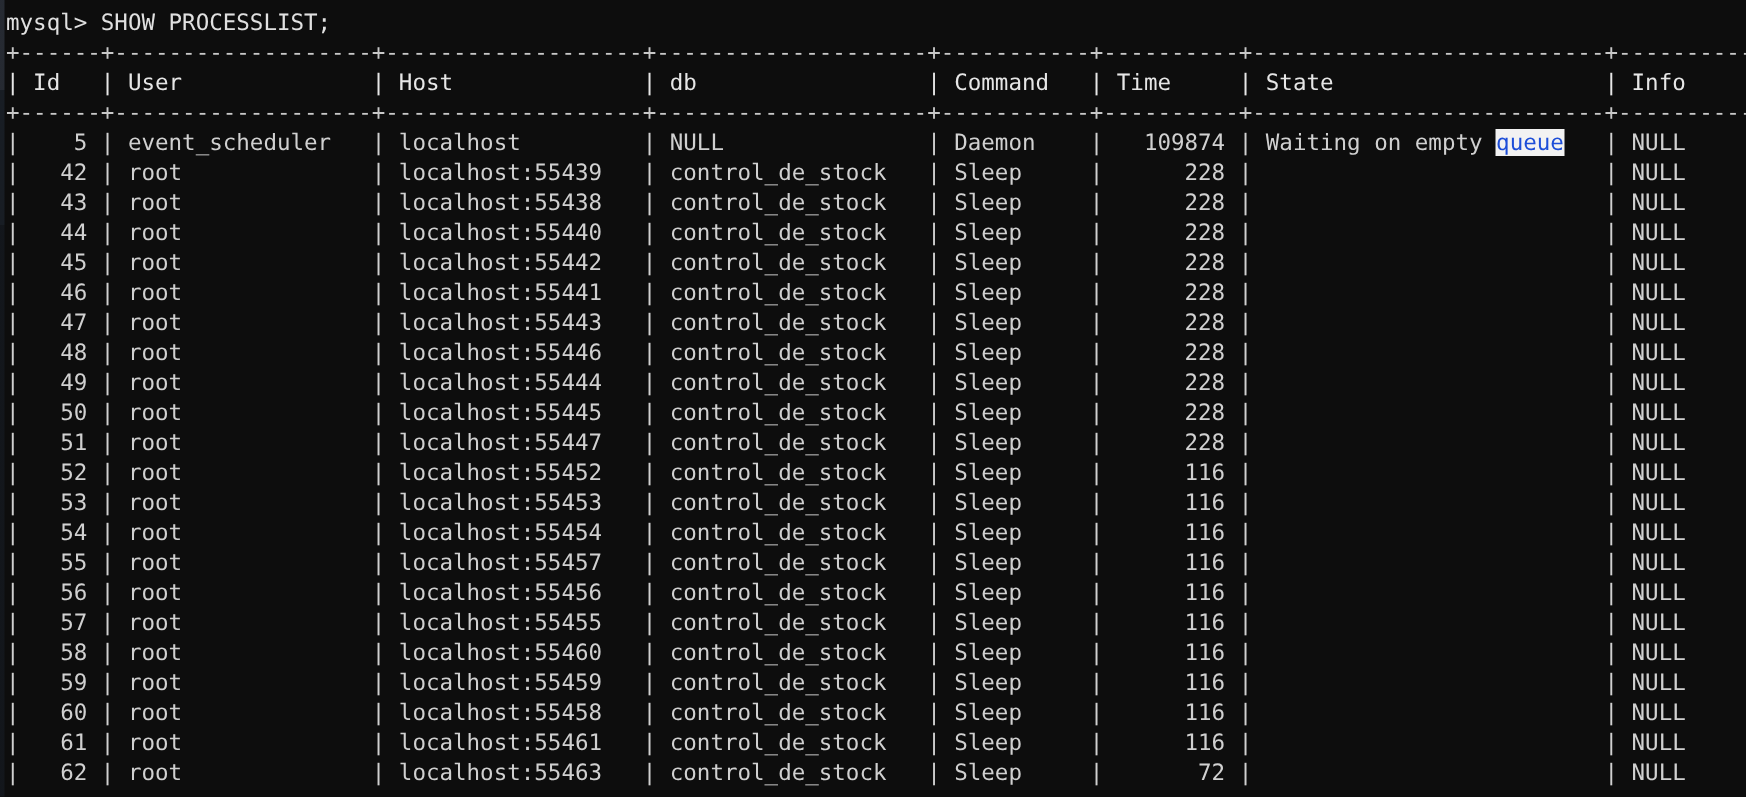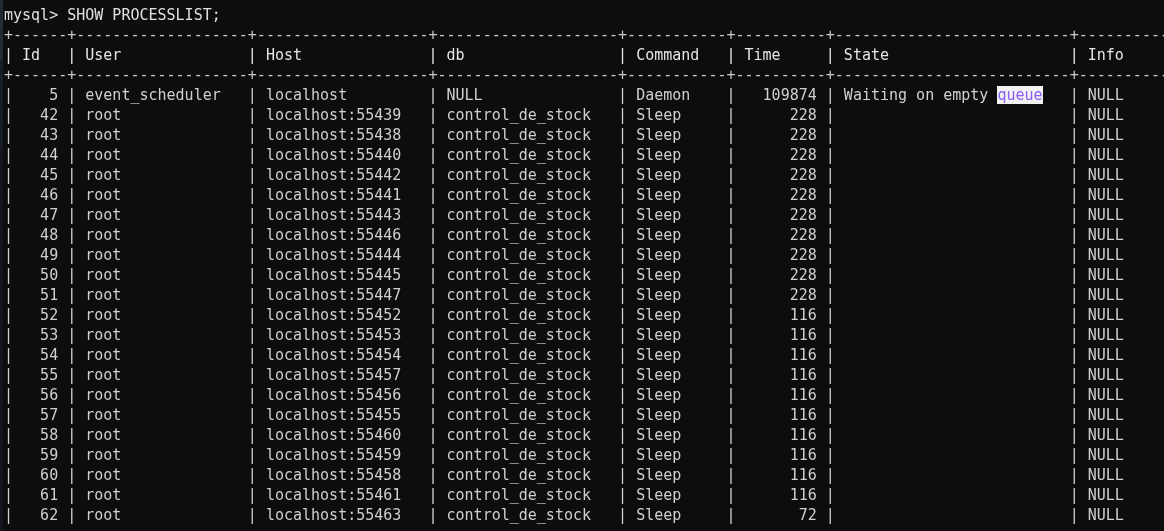--- a/index.html
+++ b/index.html
@@ -62,21 +62,21 @@
   }
 
   .prompt-line { color: #e0e0e0; }
   .rule-line   { color: #c8c8c8; }
   .head-line   { color: #e6e6e6; }
   .data-line   { color: #d0d0d0; }
 
   
   .sel {
     background: #f2f2f2;
-    color: #8b5cf6;
+    color: #1d4ed8;
   }
 </style>
 </head>
 <body>
 
 <div id="left-edge-strip"></div>
 
 <div id="terminal">
   <div id="console-lines"><div class="line prompt-line">mysql&gt; SHOW PROCESSLIST;</div><div class="line rule-line">+------+-------------------+-------------------+--------------------+-----------+----------+--------------------------+--------------------+</div><div class="line head-line">| Id   | User              | Host              | db                 | Command   | Time     | State                    | Info               |</div><div class="line rule-line">+------+-------------------+-------------------+--------------------+-----------+----------+--------------------------+--------------------+</div><div class="line data-line">|    5 | event_scheduler   | localhost         | NULL               | Daemon    |   109874 | Waiting on empty <span class="sel">queue</span>   | NULL               |</div><div class="line data-line">|   42 | root              | localhost:55439   | control_de_stock   | Sleep     |      228 |                          | NULL               |</div><div class="line data-line">|   43 | root              | localhost:55438   | control_de_stock   | Sleep     |      228 |                          | NULL               |</div><div class="line data-line">|   44 | root              | localhost:55440   | control_de_stock   | Sleep     |      228 |                          | NULL               |</div><div class="line data-line">|   45 | root              | localhost:55442   | control_de_stock   | Sleep     |      228 |                          | NULL               |</div><div class="line data-line">|   46 | root              | localhost:55441   | control_de_stock   | Sleep     |      228 |                          | NULL               |</div><div class="line data-line">|   47 | root              | localhost:55443   | control_de_stock   | Sleep     |      228 |                          | NULL               |</div><div class="line data-line">|   48 | root              | localhost:55446   | control_de_stock   | Sleep     |      228 |                          | NULL               |</div><div class="line data-line">|   49 | root              | localhost:55444   | control_de_stock   | Sleep     |      228 |                          | NULL               |</div><div class="line data-line">|   50 | root              | localhost:55445   | control_de_stock   | Sleep     |      228 |                          | NULL               |</div><div class="line data-line">|   51 | root              | localhost:55447   | control_de_stock   | Sleep     |      228 |                          | NULL               |</div><div class="line data-line">|   52 | root              | localhost:55452   | control_de_stock   | Sleep     |      116 |                          | NULL               |</div><div class="line data-line">|   53 | root              | localhost:55453   | control_de_stock   | Sleep     |      116 |                          | NULL               |</div><div class="line data-line">|   54 | root              | localhost:55454   | control_de_stock   | Sleep     |      116 |                          | NULL               |</div><div class="line data-line">|   55 | root              | localhost:55457   | control_de_stock   | Sleep     |      116 |                          | NULL               |</div><div class="line data-line">|   56 | root              | localhost:55456   | control_de_stock   | Sleep     |      116 |                          | NULL               |</div><div class="line data-line">|   57 | root              | localhost:55455   | control_de_stock   | Sleep     |      116 |                          | NULL               |</div><div class="line data-line">|   58 | root              | localhost:55460   | control_de_stock   | Sleep     |      116 |                          | NULL               |</div><div class="line data-line">|   59 | root              | localhost:55459   | control_de_stock   | Sleep     |      116 |                          | NULL               |</div><div class="line data-line">|   60 | root              | localhost:55458   | control_de_stock   | Sleep     |      116 |                          | NULL               |</div><div class="line data-line">|   61 | root              | localhost:55461   | control_de_stock   | Sleep     |      116 |                          | NULL               |</div><div class="line data-line">|   62 | root              | localhost:55463   | control_de_stock   | Sleep     |       72 |                          | NULL               |</div></div>
 </div>

